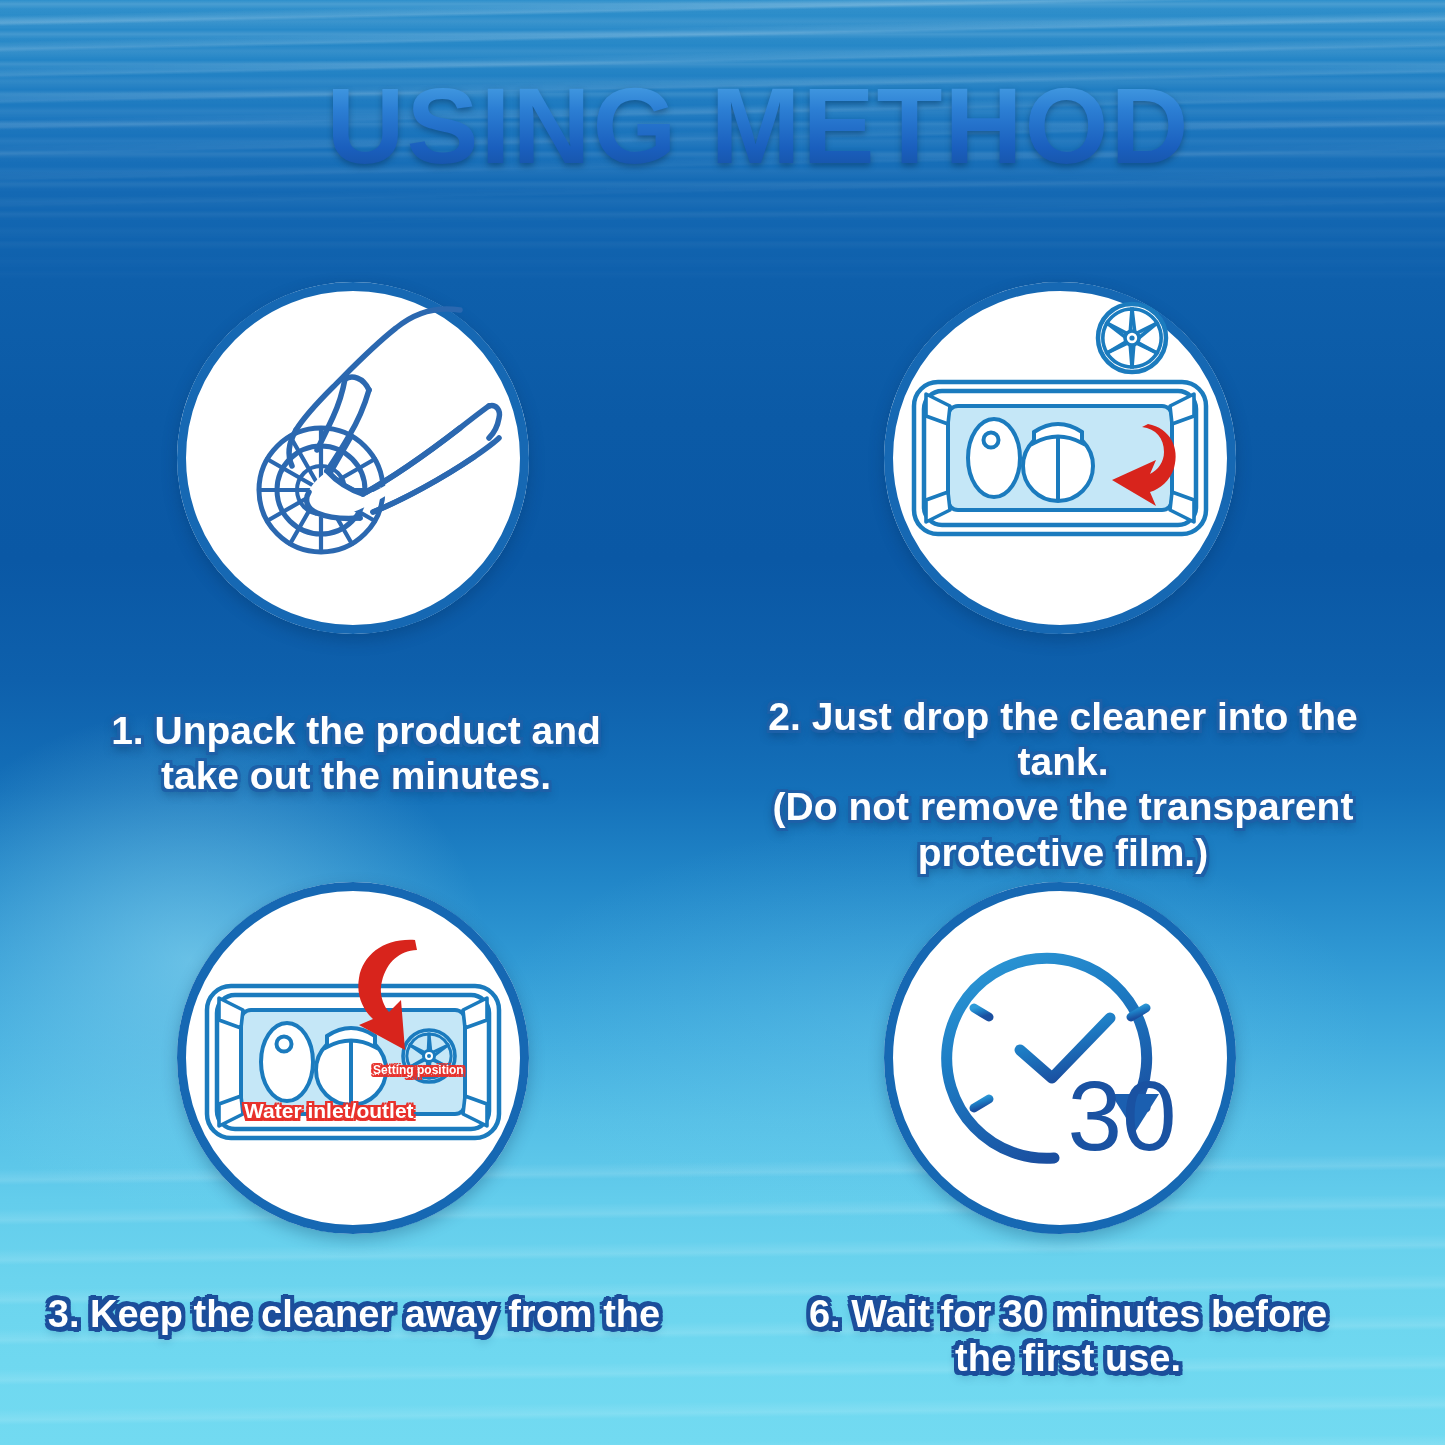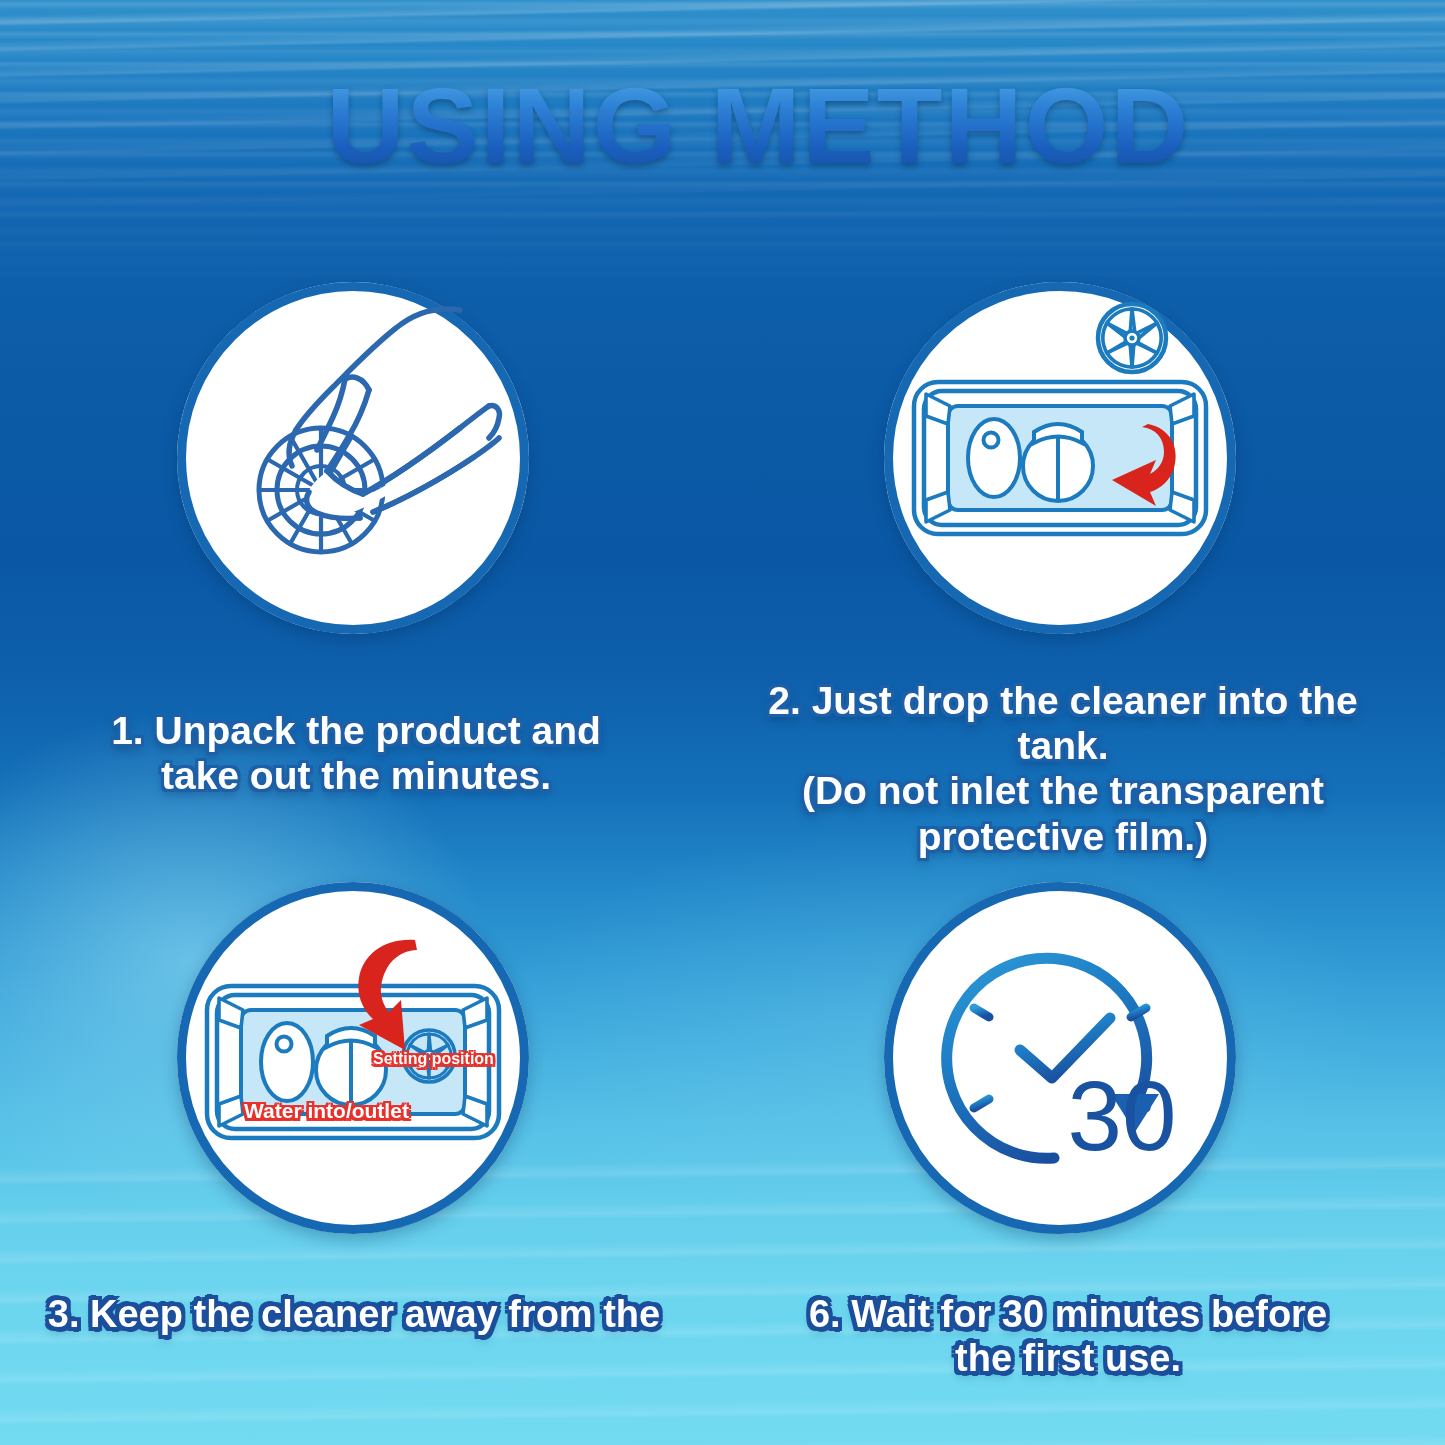--- a/index.html
+++ b/index.html
@@ -281,23 +281,23 @@
               <path d="M0 29 A29 29 0 0 1 -25 15 L-2 4 Z"></path>
               <path d="M-25 15 A29 29 0 0 1 -25 -15 L-3 2 Z"></path>
               <path d="M-25 -15 A29 29 0 0 1 0 -29 L-2 -3 Z"></path>
             </g>
             <circle cx="0" cy="0" r="7" fill="#ffffff" stroke="#1B7BBE" stroke-width="3.6"></circle>
             <circle cx="0" cy="0" r="2.6" fill="#1B7BBE"></circle>
           </g>
         </svg>
       </div>
     </div>
-    <div class="caption dark-bg" style="left:718px;top:678px;width:690px;">
+    <div class="caption dark-bg" style="left:718px;top:694px;width:690px;">
       <div>2. Just drop the cleaner into the tank.</div>
-      <div>(Do not inlet the transparent</div>
+      <div>(Do not remove the transparent</div>
       <div>protective film.)</div>
     </div>
   </div>
 
   <div class="step">
     <div class="circle" style="left:177px;top:882px;width:352px;height:352px;">
       <div class="ring"></div>
       <div class="art">
         <svg viewBox="0 0 352 352" xmlns="http://www.w3.org/2000/svg">
           <g fill="none" stroke="#1B7BBE" stroke-width="4.5" stroke-linejoin="round">
@@ -336,22 +336,22 @@
           </g>
 
           <g fill="#D8241C" stroke="none">
             <path d="M238 58 C208 56 186 72 182 96 C179 113 186 128 196 137
                      L182 143 L228 168 L224 118 L212 130
                      C205 122 202 110 205 99 C210 80 222 69 240 68 Z"></path>
           </g>
         </svg>
       </div>
 
-      <div class="redlabel" style="left:196px;top:168px;font-size:16px;">Setting position</div>
-      <div class="redlabel" style="left:67px;top:217px;font-size:21px;">Water into/outlet</div>
+      <div class="redlabel" style="left:196px;top:181px;font-size:12px;">Setting position</div>
+      <div class="redlabel" style="left:67px;top:217px;font-size:21px;">Water inlet/outlet</div>
     </div>
     <div class="caption light-bg" style="left:34px;top:1292px;width:640px;">
       <div>3. Keep the cleaner away from the</div>
     </div>
   </div>
 
   <div class="step">
     <div class="circle" style="left:884px;top:882px;width:352px;height:352px;">
       <div class="ring"></div>
       <div class="art">

